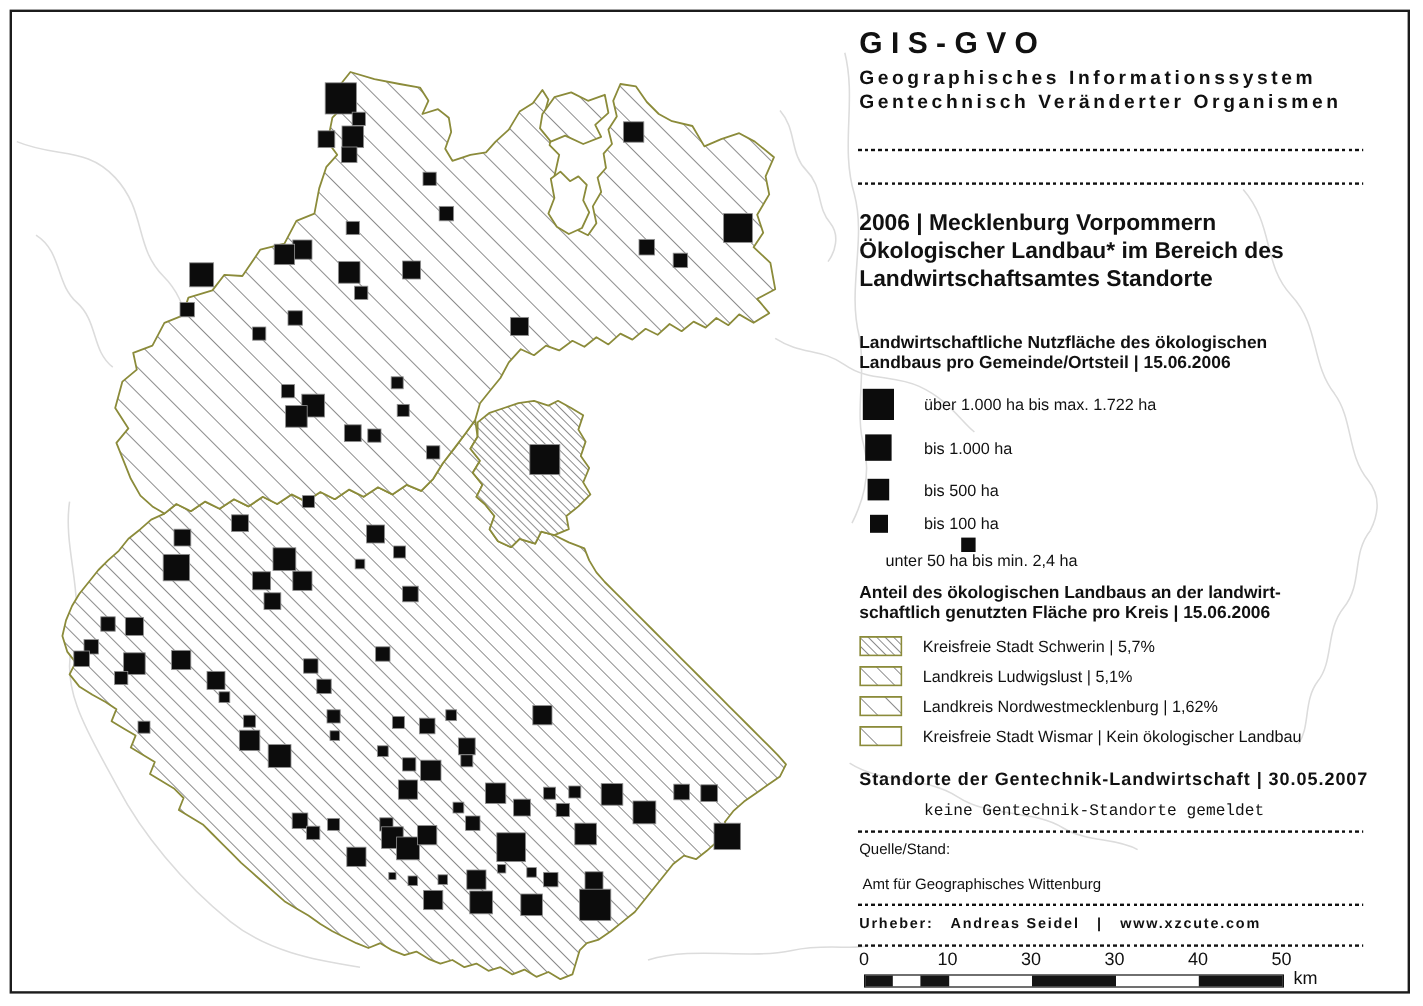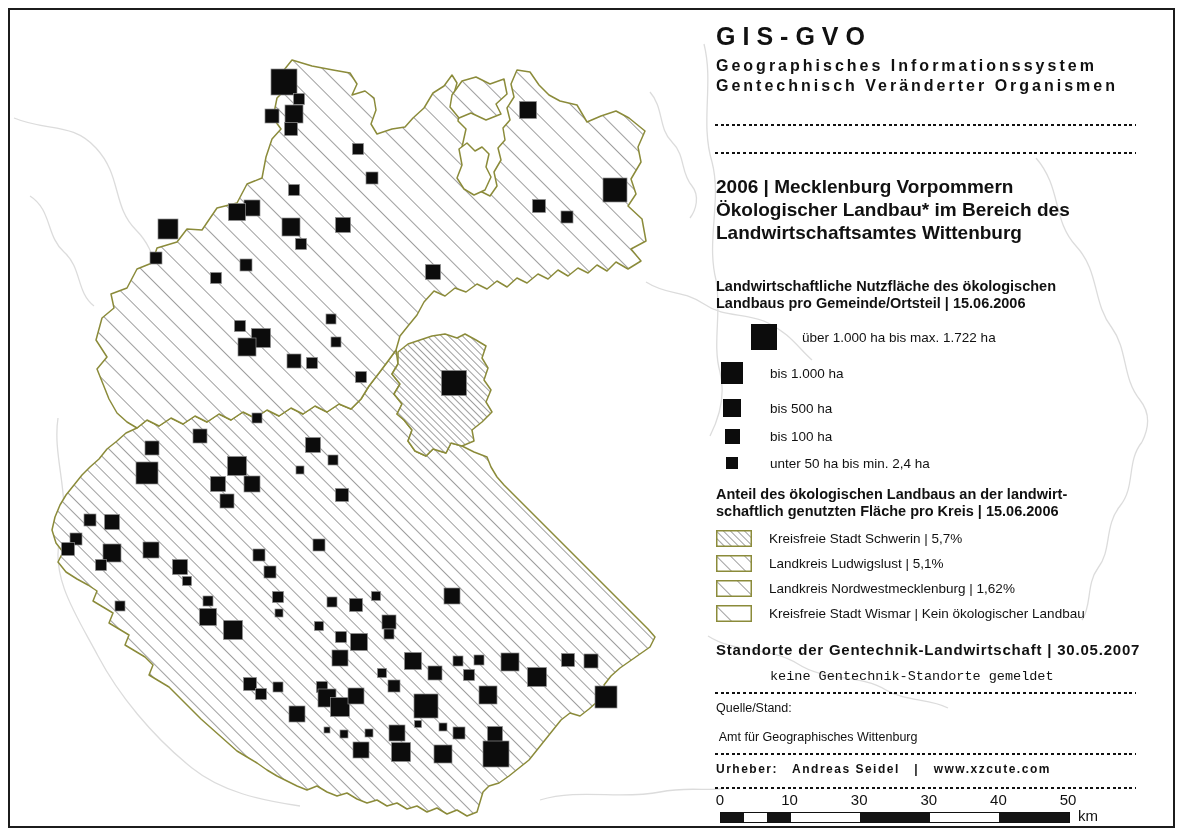--- a/index.html
+++ b/index.html
@@ -188,26 +188,26 @@
 <div class="panel">
   <div class="logo">GIS-GVO</div>
   <div class="subtitle" style="top:57px">Geographisches Informationssystem</div>
   <div class="subtitle" style="top:77px">Gentechnisch Veränderter Organismen</div>
 
   <div class="dashes" style="top:124px"></div>
   <div class="dashes" style="top:152px"></div>
 
   <div class="maptitle" style="top:176px">2006 | Mecklenburg Vorpommern</div>
   <div class="maptitle" style="top:199px">Ökologischer Landbau* im Bereich des</div>
-  <div class="maptitle" style="top:222px">Landwirtschaftsamtes Wittenburg</div>
+  <div class="maptitle" style="top:222px">Landwirtschaftsamtes Standorte</div>
 
   <div class="secthead" style="top:278px">Landwirtschaftliche Nutzfläche des ökologischen</div>
   <div class="secthead" style="top:295px">Landbaus pro Gemeinde/Ortsteil | 15.06.2006</div>
   <div id="size-legend" style="left:0;top:0;width:0;height:0;">
-      <div class="leg-row" style="top: 322px; height: 30px; padding-left: 32px;">
+      <div class="leg-row" style="top: 322px; height: 30px;">
         <div class="sq-box">
           <div class="sq" style="width: 26px; height: 26px;"></div>
         </div>
         <span class="leg-label">über 1.000 ha bis max. 1.722 ha</span>
       </div>
       <div class="leg-row" style="top: 358px; height: 30px;">
         <div class="sq-box">
           <div class="sq" style="width: 22px; height: 22px;"></div>
         </div>
         <span class="leg-label">bis 1.000 ha</span>
@@ -217,21 +217,21 @@
           <div class="sq" style="width: 18px; height: 18px;"></div>
         </div>
         <span class="leg-label">bis 500 ha</span>
       </div>
       <div class="leg-row" style="top: 421px; height: 30px;">
         <div class="sq-box">
           <div class="sq" style="width: 15px; height: 15px;"></div>
         </div>
         <span class="leg-label">bis 100 ha</span>
       </div>
-      <div class="leg-row" style="top: 448px; height: 30px;">
+      <div class="leg-row" style="top: 448px; height: 30px; flex-direction: column;">
         <div class="sq-box">
           <div class="sq" style="width: 12px; height: 12px;"></div>
         </div>
         <span class="leg-label">unter 50 ha bis min. 2,4 ha</span>
       </div>
     </div>
 
   <div class="secthead" style="top:486px">Anteil des ökologischen Landbaus an der landwirt-</div>
   <div class="secthead" style="top:503px">schaftlich genutzten Fläche pro Kreis | 15.06.2006</div>
   <div id="share-legend" style="left:0;top:0;width:0;height:0;">

